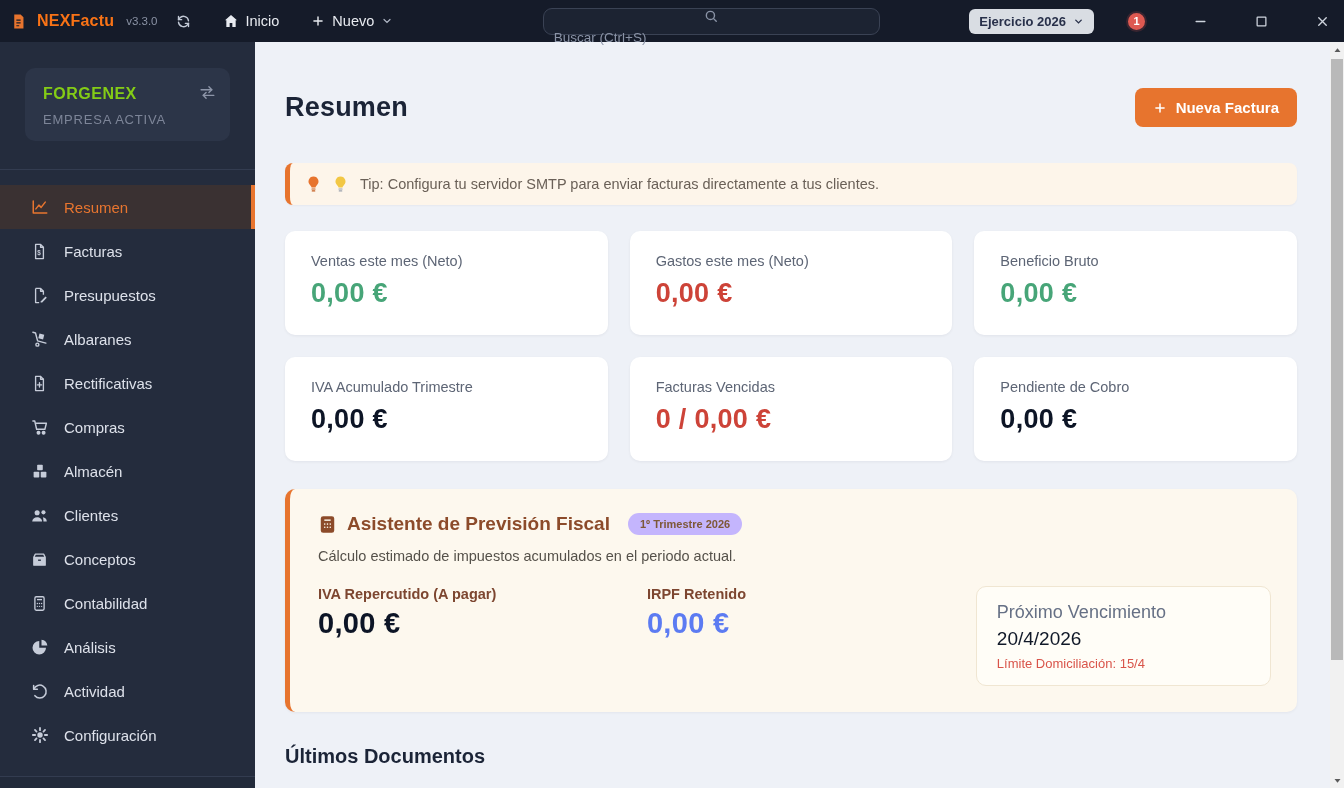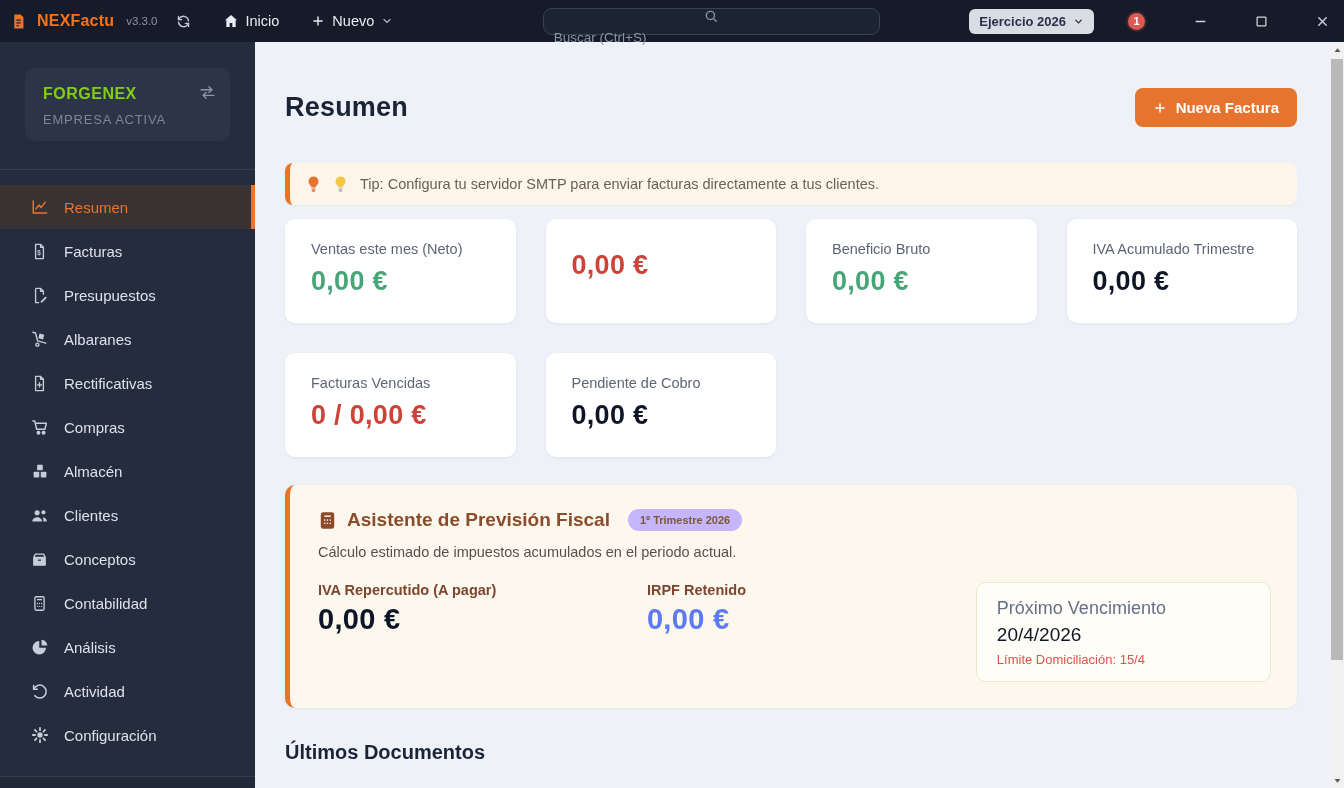--- a/index.html
+++ b/index.html
@@ -43,21 +43,21 @@
 
   
   .main { flex:1; padding:0 33px 0 30px; overflow:hidden; }
   .page-head { display:flex; align-items:center; justify-content:space-between; margin-top:46px; }
   .page-title { font-size:27px; font-weight:bold; color:#1b2437; letter-spacing:.2px; }
   .btn-primary { background:#e7742e; color:#fff; border:none; border-radius:8px; font-size:15px; font-weight:bold; padding:11px 18px; display:flex; align-items:center; gap:9px; cursor:pointer; font-family:"Liberation Sans",sans-serif;margin-left:48px; }
 
   .tip-banner { margin-top:36px; background:#fdf5ea; border-left:5px solid #e7742e; border-radius:8px; padding:12px 16px; display:flex; align-items:center; gap:12px; box-shadow:0 1px 2px rgba(16,24,40,.04); }
   .tip-text { color:#6a6057; font-size:14.5px; }
 
-  .stats-grid { margin-top:14px; display:grid; grid-template-columns:1fr 1fr 1fr 1fr; gap:30px; }
+  .stats-grid { margin-top:26px; display:grid; grid-template-columns:1fr 1fr 1fr; gap:22px; }
   .stat-card { background:#fff; border-radius:10px; padding:22px 26px 26px 26px; box-shadow:0 1px 3px rgba(16,24,40,.06); }
   .stat-label { color:#5d6575; font-size:14.5px; }
   .stat-value { font-size:27px; font-weight:bold; margin-top:9px; letter-spacing:.3px; }
   .v-green { color:#47a578; }
   .v-red { color:#cd4338; }
   .v-dark { color:#0d1526; }
   .v-blue { color:#5c7bf2; }
 
   .fiscal-card { margin-top:28px; background:#fdf8ee; border-left:5px solid #e7742e; border-radius:10px; padding:24px 26px 26px 28px; box-shadow:0 1px 3px rgba(16,24,40,.05); }
   .fiscal-head { display:flex; align-items:center; gap:10px; }
@@ -335,20 +335,21 @@
         </svg>
       <span class="tip-text">Tip: Configura tu servidor SMTP para enviar facturas directamente a tus clientes.</span>
     </div>
 
     <div class="stats-grid">
       <div class="stat-card">
         <div class="stat-label">Ventas este mes (Neto)</div>
         <div class="stat-value v-green">0,00 €</div>
       </div>
       <div class="stat-card">
+        <div class="stat-label">Gastos este mes (Neto)</div>
         <div class="stat-value v-red">0,00 €</div>
       </div>
       <div class="stat-card">
         <div class="stat-label">Beneficio Bruto</div>
         <div class="stat-value v-green">0,00 €</div>
       </div>
       <div class="stat-card">
         <div class="stat-label">IVA Acumulado Trimestre</div>
         <div class="stat-value v-dark">0,00 €</div>
       </div>

